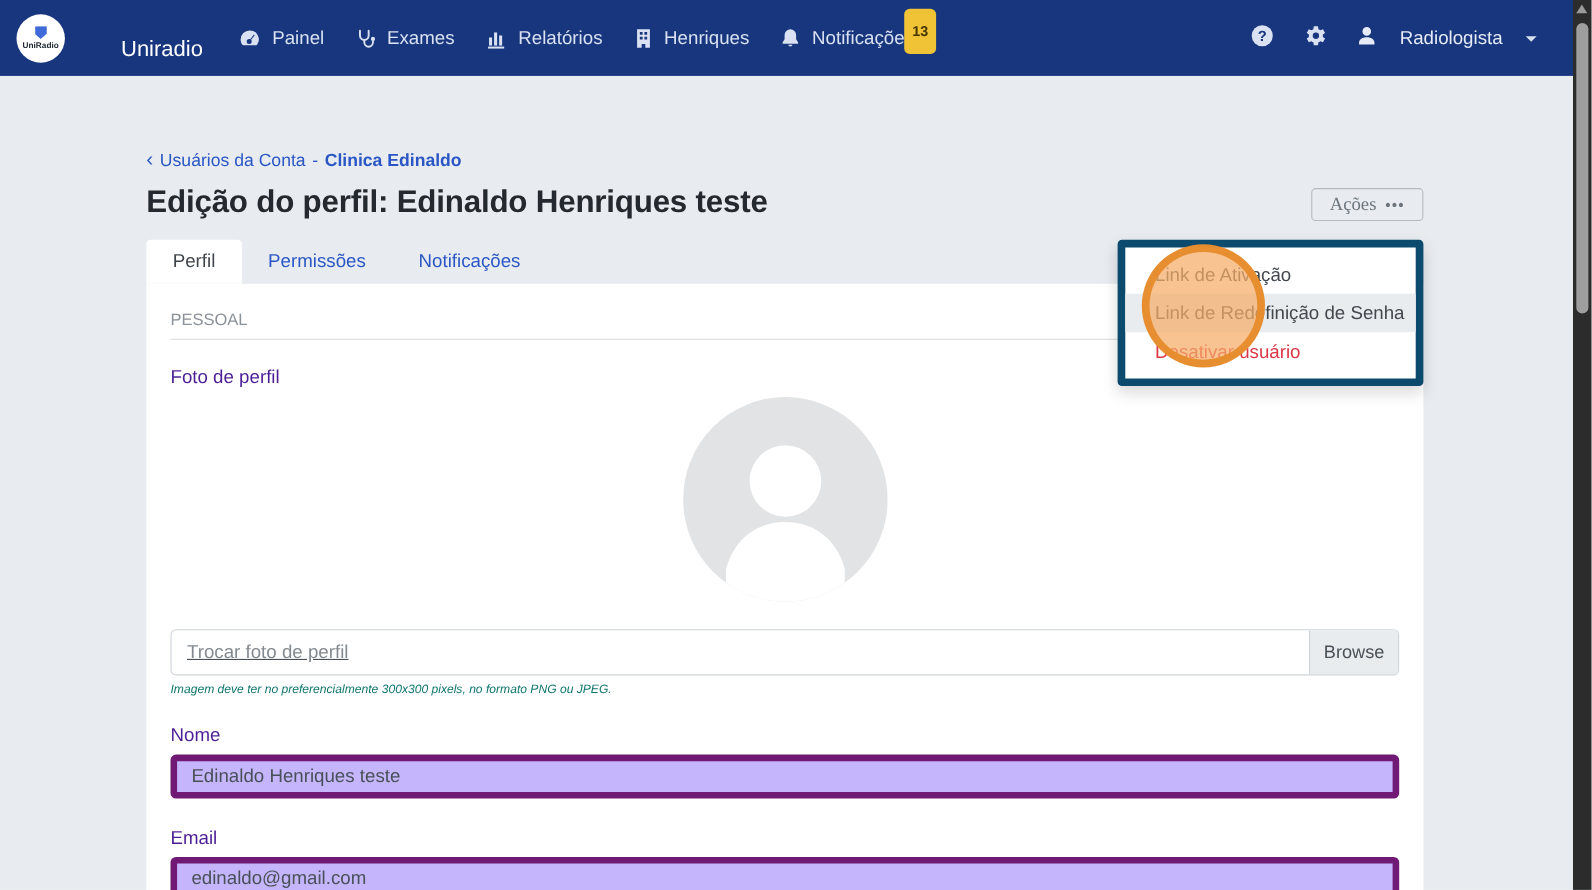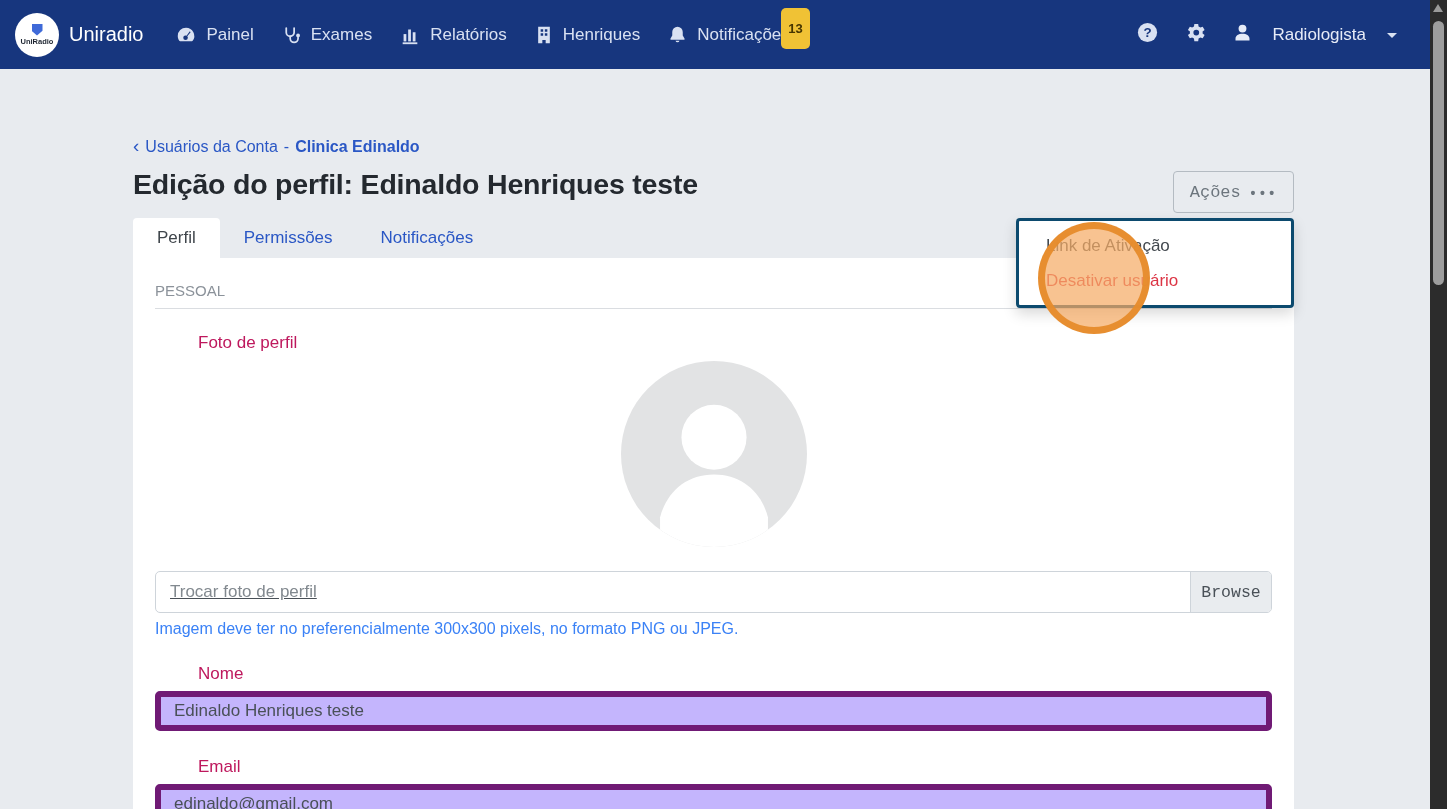--- a/index.html
+++ b/index.html
@@ -10,21 +10,21 @@
     -webkit-font-smoothing:antialiased;
   }
   #app{position:relative;width:1447px;height:809px;overflow:hidden;}
 
   
   .navbar{
     position:absolute;top:0;left:0;width:1430px;height:69px;
     background:#17367e;display:flex;align-items:center;
     padding:0 15px;box-sizing:border-box;color:#d9e1f2;z-index:5;
   }
-  .brand{display:flex;align-items:center;cursor:pointer;}
+  .brand{display:flex;align-items:flex-end;cursor:pointer;gap:41px;}
   .brand-logo{
     width:44px;height:44px;border-radius:50%;background:#ffffff;
     display:flex;flex-direction:column;align-items:center;justify-content:center;
     flex-shrink:0;
   }
   .brand-logo .shield{width:11px;height:12px;background:#3f6ad8;
     clip-path:polygon(0 0,100% 0,100% 60%,50% 100%,0 60%);margin-bottom:1px;}
   .brand-logo .logo-text{font-size:7.5px;font-weight:bold;color:#1c2430;letter-spacing:0;}
   .brand-name{margin-left:10px;font-size:20px;color:#ffffff;font-weight:400;}
   .nav-items{display:flex;align-items:center;margin-left:32px;gap:27px;}
@@ -49,59 +49,59 @@
 
   
   .main{position:absolute;left:133px;top:0;width:1161px;}
   .breadcrumb{margin-top:138px;font-size:16px;color:#2a57c5;display:flex;align-items:center;gap:6px;}
   .breadcrumb .chev{font-size:19px;line-height:14px;margin-top:-2px;}
   .breadcrumb a{color:#2a57c5;text-decoration:none;cursor:pointer;}
   .breadcrumb .account{font-weight:bold;}
   .page-title{margin-top:12px;font-size:28.5px;font-weight:700;color:#24292f;letter-spacing:-0.2px;}
 
   .actions-btn{
-    position:absolute;top:171px;right:0;height:42px;padding:0 16px;
+    position:absolute;top:171px;right:0;height:30px;padding:0 16px;
     border:1px solid #b4bbc2;border-radius:4px;background:transparent;
     color:#6c757d;font-size:17px;display:flex;align-items:center;gap:8px;cursor:pointer;
-    font-family:Liberation Mono, monospace;
+    font-family:Liberation Serif, serif;
   }
   .actions-btn .dots{font-size:14px;letter-spacing:1px;font-weight:bold;margin-top:3px;}
 
   .tabs{display:flex;margin-top:17px;align-items:flex-end;}
   .tab{padding:10px 24px;font-size:17px;cursor:pointer;border-radius:4px 4px 0 0;}
   .tab.active{background:#ffffff;color:#3f454b;}
   .tab.inactive{color:#2a57c5;}
 
   .panel{background:#ffffff;width:1161px;height:700px;box-sizing:border-box;padding:24px 22px;}
   .section-label{font-size:15px;color:#8b929a;padding-bottom:9px;border-bottom:1px solid #dadde1;}
-  .field-label{font-size:17px;color:#be185d;margin-left:43px;}
+  .field-label{font-size:17px;color:#4c1d95;}
   .photo-label{margin-top:24px;}
   .avatar-wrap{text-align:center;margin-top:8px;}
   .avatar-wrap svg{display:inline-block;}
 
   .file-group{margin-top:20px;display:flex;height:40px;border:1px solid #ced4da;border-radius:5px;
     background:#fff;overflow:hidden;align-items:stretch;}
   .file-input{flex:1;border:none;outline:none;padding:0 14px;font-size:17px;color:#495057;
     font-family:"Liberation Sans", sans-serif;background:transparent;text-decoration:underline;}
   .file-input::placeholder{color:#82898f;opacity:1;}
   .browse-btn{width:81px;background:#e9ecef;border:none;border-left:1px solid #ced4da;
-    font-size:16.5px;color:#495057;cursor:pointer;font-family:Liberation Mono, monospace;}
-  .help-text{margin-top:7px;font-size:16px;color:#3b82f6;}
+    font-size:16.5px;color:#495057;cursor:pointer;font-family:Liberation Sans, sans-serif;}
+  .help-text{margin-top:7px;font-size:11px;color:#0f766e;font-style:italic;}
 
   .form-row{margin-top:26px;}
   .text-input{
     display:block;width:100%;box-sizing:border-box;height:40px;margin-top:7px;
     border:6px solid #701a75;border-radius:5px;padding:0 13px;font-size:17px;color:#495057;
     font-family:"Liberation Sans", sans-serif;outline:none;background:#c4b5fd;
   }
 
   
   .dropdown{
     position:absolute;left:1016px;top:218px;width:278px;box-sizing:border-box;
-    background:#ffffff;border:3px solid #0c4a6e;border-radius:4px;
+    background:#ffffff;border:7px solid #0c4a6e;border-radius:4px;
     box-shadow:0 6px 14px rgba(0,0,0,0.15);padding:7px 0;z-index:20;
   }
   .dropdown-item{height:35px;line-height:35px;padding:0 27px;font-size:17px;color:#42484e;cursor:pointer;white-space:nowrap;}
   .dropdown-item.hover{background:#e9ecef;}
   .dropdown-item.danger{color:#dc3545;}
 
   
   .click-indicator{
     position:absolute;left:1038px;top:222px;width:112px;height:112px;border-radius:50%;
     box-sizing:border-box;border:7px solid rgba(231,140,43,0.95);
@@ -258,20 +258,21 @@
 
       <div class="form-row">
         <div class="field-label">Email</div>
         <input class="text-input" type="text" value="edinaldo@gmail.com" style="">
       </div>
     </div>
   </div>
 
   <div class="dropdown">
     <div class="dropdown-item">Link de Ativação</div>
+    <div class="dropdown-item hover">Link de Redefinição de Senha</div>
     <div class="dropdown-item danger">Desativar usuário</div>
   </div>
 
   <div class="click-indicator"></div>
 
   <div class="scrollbar">
     <div class="scroll-up"></div>
     <div class="scroll-thumb"></div>
   </div>
 

